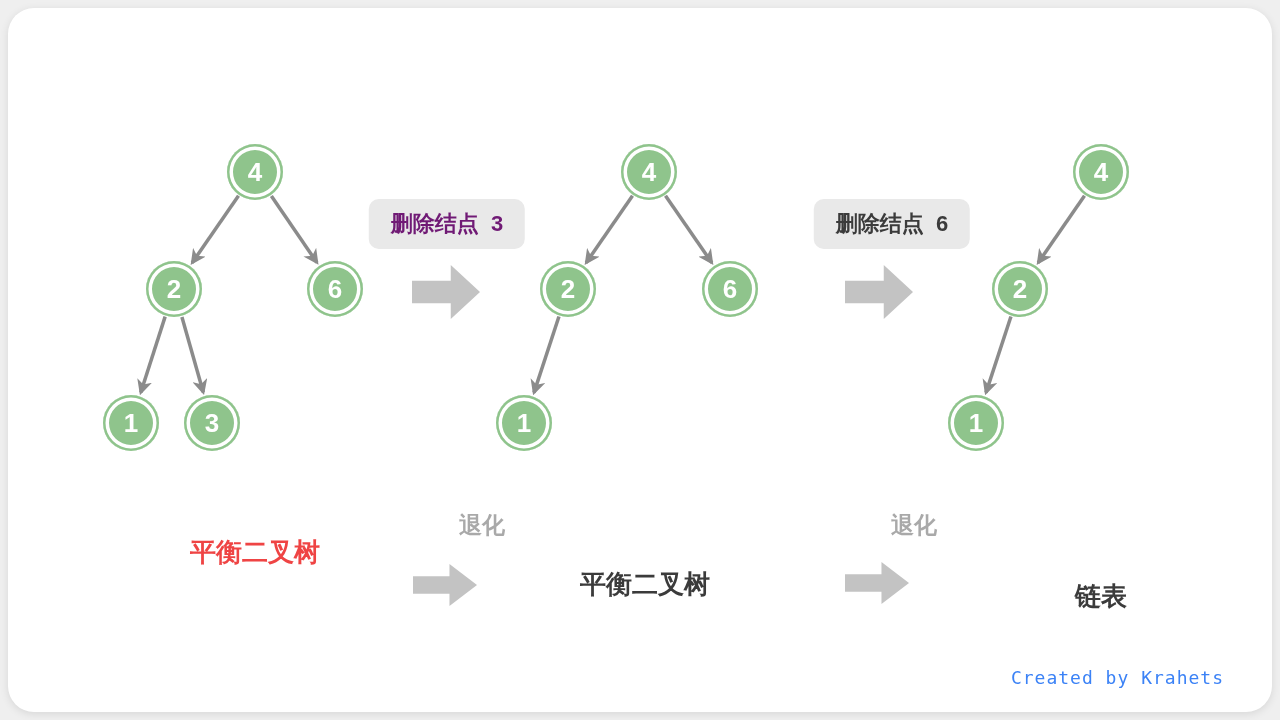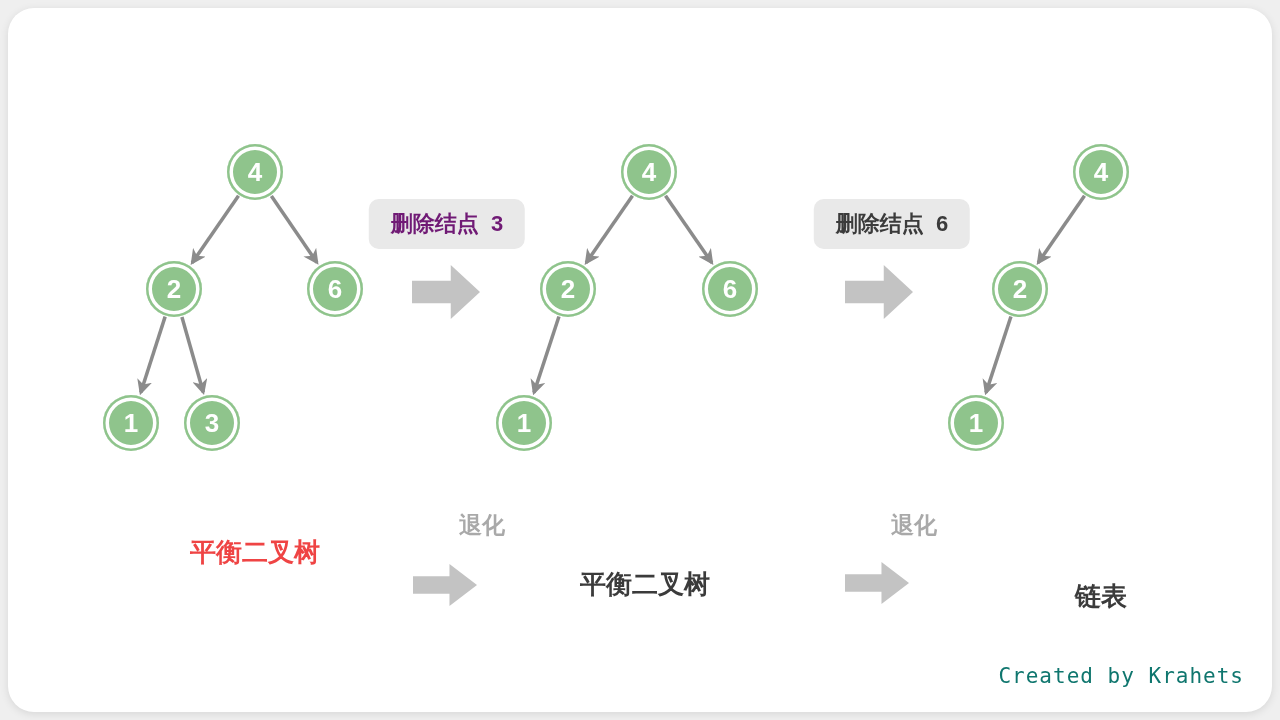--- a/index.html
+++ b/index.html
@@ -53,25 +53,25 @@
   }
   .caption {
     position: absolute;
     transform: translate(-50%, -50%);
     color: #3b3b3b;
     font-size: 26px; font-weight: bold;
     white-space: pre;
   }
   .watermark {
     position: absolute;
-    right: 28px; bottom: 24px;
+    right: 48px; bottom: 24px;
     font-family: "DejaVu Sans Mono", "Liberation Mono", monospace;
-    font-size: 21px;
+    font-size: 18px;
     letter-spacing: 1px;
-    color: #0f766e;
+    color: #3b82f6;
   }
 </style>
 </head>
 <body style="background: rgb(239, 239, 239);">
 
 <div class="card">
   <svg id="edges-svg" viewBox="0 0 1280 720">
       <defs>
         <marker id="ah" viewBox="0 0 10 10" refX="8.2" refY="5" markerWidth="4.4" markerHeight="4.4" orient="auto-start-reverse">
           <path d="M0 0 L10 5 L0 10 L2.8 5 Z" fill="#8b8b8b"></path>

